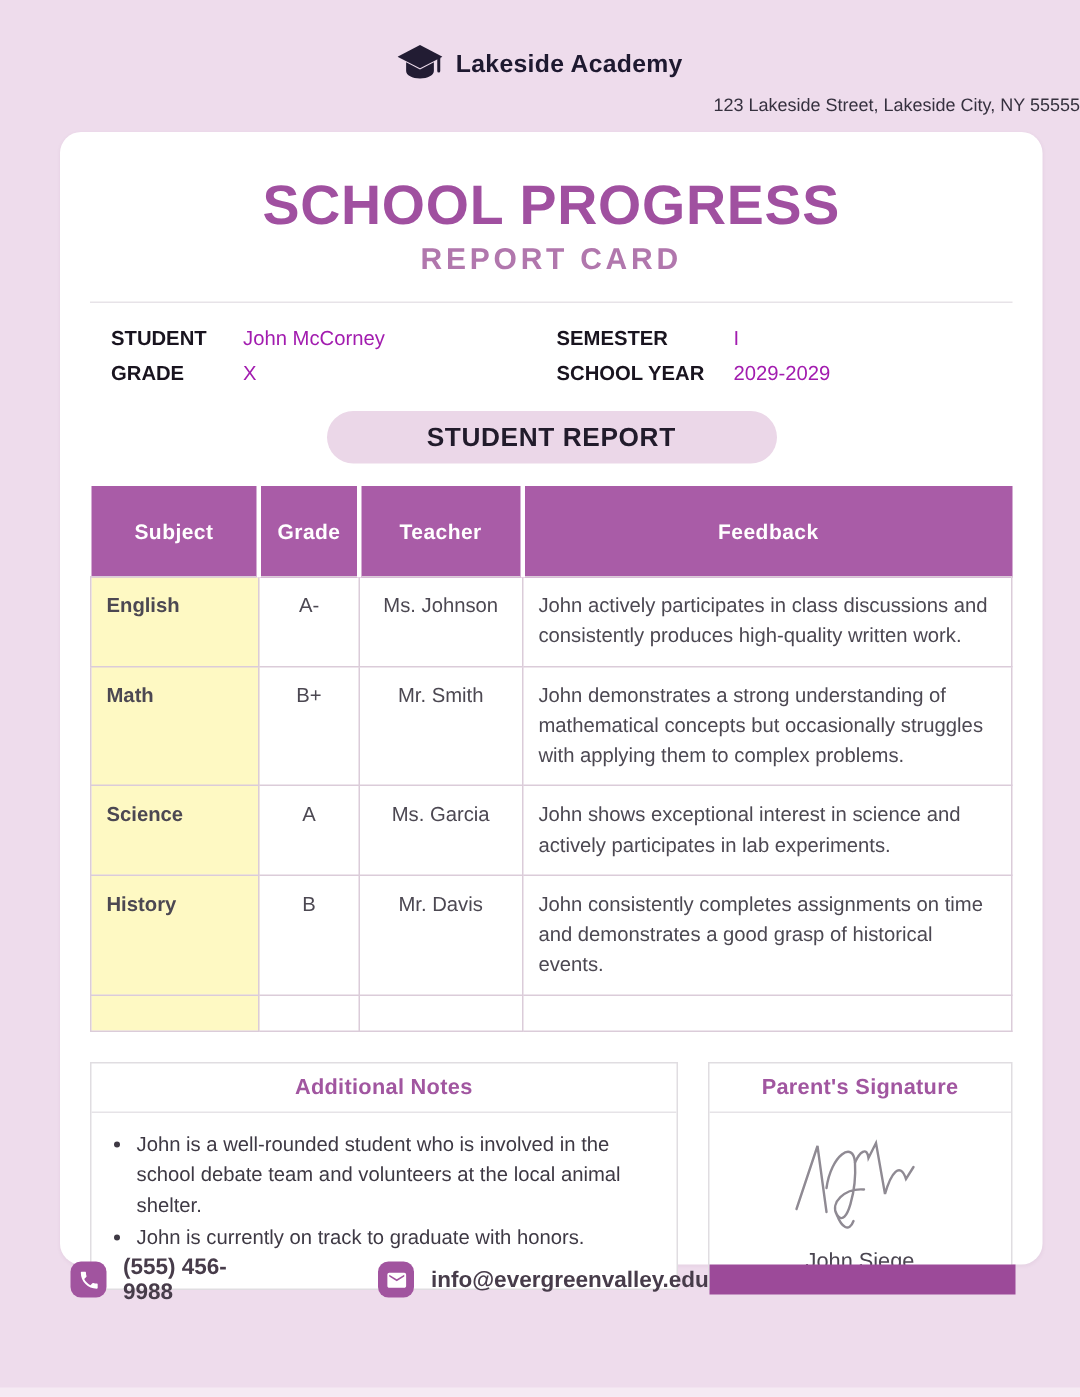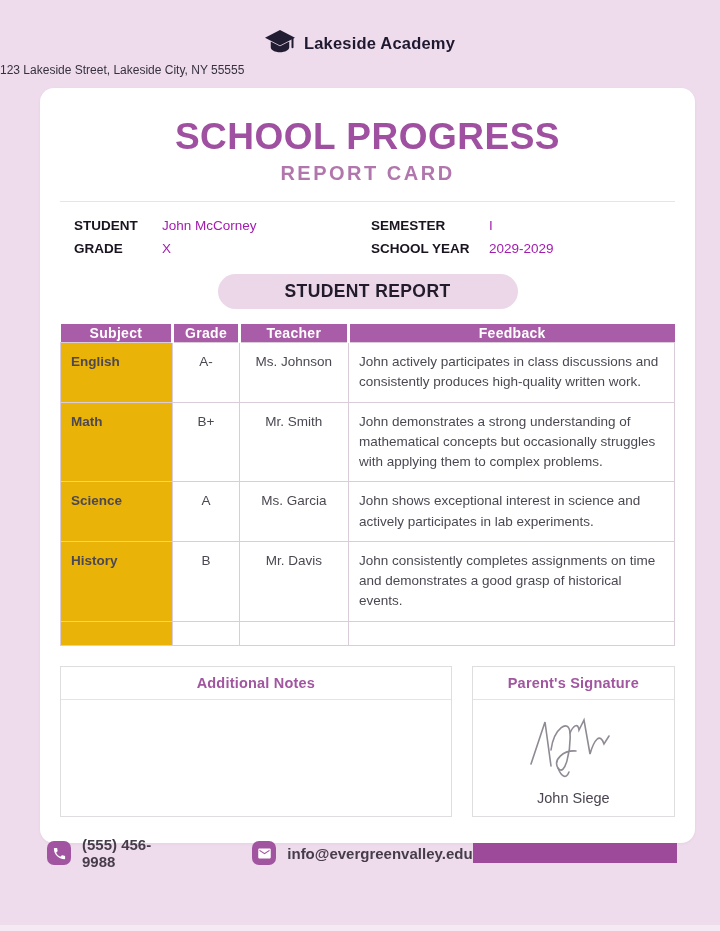--- a/index.html
+++ b/index.html
@@ -6,21 +6,21 @@
   html,body { width: 720px; }
   body {
     height: 931px;
     background: #eedcec;
     font-family: "Liberation Sans", "DejaVu Sans", sans-serif;
     position: relative;
     overflow: hidden;
   }
 
   
-  .school-header { padding-top: 30px; text-align: left; }
+  .school-header { padding-top: 30px; text-align: right; }
   .logo-row {
     display: flex; align-items: center; justify-content: center; gap: 9px;
   }
   .logo-row .cap { width: 30px; height: 26px; display: inline-block; }
   .school-name {
     font-size: 16.5px; font-weight: 800; color: #1e1930; letter-spacing: .2px;
   }
   .school-address {
     margin-top: 7px; font-size: 12px; color: #36313f;
   }
@@ -67,29 +67,29 @@
   table.report {
     width: 100%; margin-top: 15px; border-collapse: collapse; table-layout: fixed;
   }
   table.report col.c-subject  { width: 18.3%; }
   table.report col.c-grade    { width: 10.8%; }
   table.report col.c-teacher  { width: 17.8%; }
   table.report col.c-feedback { width: 53.1%; }
   table.report th {
     background: #a95ca7; color: #ffffff;
     font-size: 14px; font-weight: 700; letter-spacing: .3px;
-    padding: 1px 4px; border-right: 3px solid #ffffff;
+    padding: 22px 4px; border-right: 3px solid #ffffff;
   }
   table.report th:last-child { border-right: none; }
   table.report td {
     border: 1px solid #dbccd9; font-size: 13.5px; color: #4c4852;
     padding: 9px 10px; vertical-align: top; line-height: 1.5;
   }
   td.cell-subject {
-    background: #eab308; font-weight: 800; color: #25202c; padding-left: 12px;
+    background: #fef9c3; font-weight: 800; color: #25202c; padding-left: 12px;
   }
   td.cell-grade, td.cell-teacher { text-align: center; }
   tr.empty-row td { height: 24px; padding: 0; }
 
   
   .boxes { display: flex; gap: 20px; margin-top: 20px; }
   .box { border: 1px solid #e0dde1; background: #fff; }
   .box-notes { width: 420px; }
   .box-signature { width: 218px; display: flex; flex-direction: column; }
   .box-title {
@@ -206,20 +206,24 @@
         <td></td>
         <td></td>
         <td></td>
       </tr>
     </tbody>
   </table>
 
   <div class="boxes">
     <div class="box box-notes">
       <div class="box-title">Additional Notes</div>
+      <ul class="notes-list">
+        <li>John is a well-rounded student who is involved in the school debate team and volunteers at the local animal shelter.</li>
+        <li>John is currently on track to graduate with honors.</li>
+      </ul>
     </div>
     <div class="box box-signature">
       <div class="box-title">Parent's Signature</div>
       <div class="sig-area">
         <span>
           <svg width="104" height="78" viewBox="0 0 104 78" fill="none" stroke="#8f8a93" stroke-width="1.6" stroke-linecap="round">
             <path d="M10 58 L24 16 L30 60"></path>
             <path d="M30 44 C33 22 48 12 49 27 C50 44 44 72 37 62 C32 54 42 44 55 45"></path>
             <path d="M49 27 C52 20 57 16 58 24 L63 14 L69 48 C73 34 79 26 83 38 L88 30"></path>
             <path d="M37 62 C40 70 45 74 48 66"></path>

